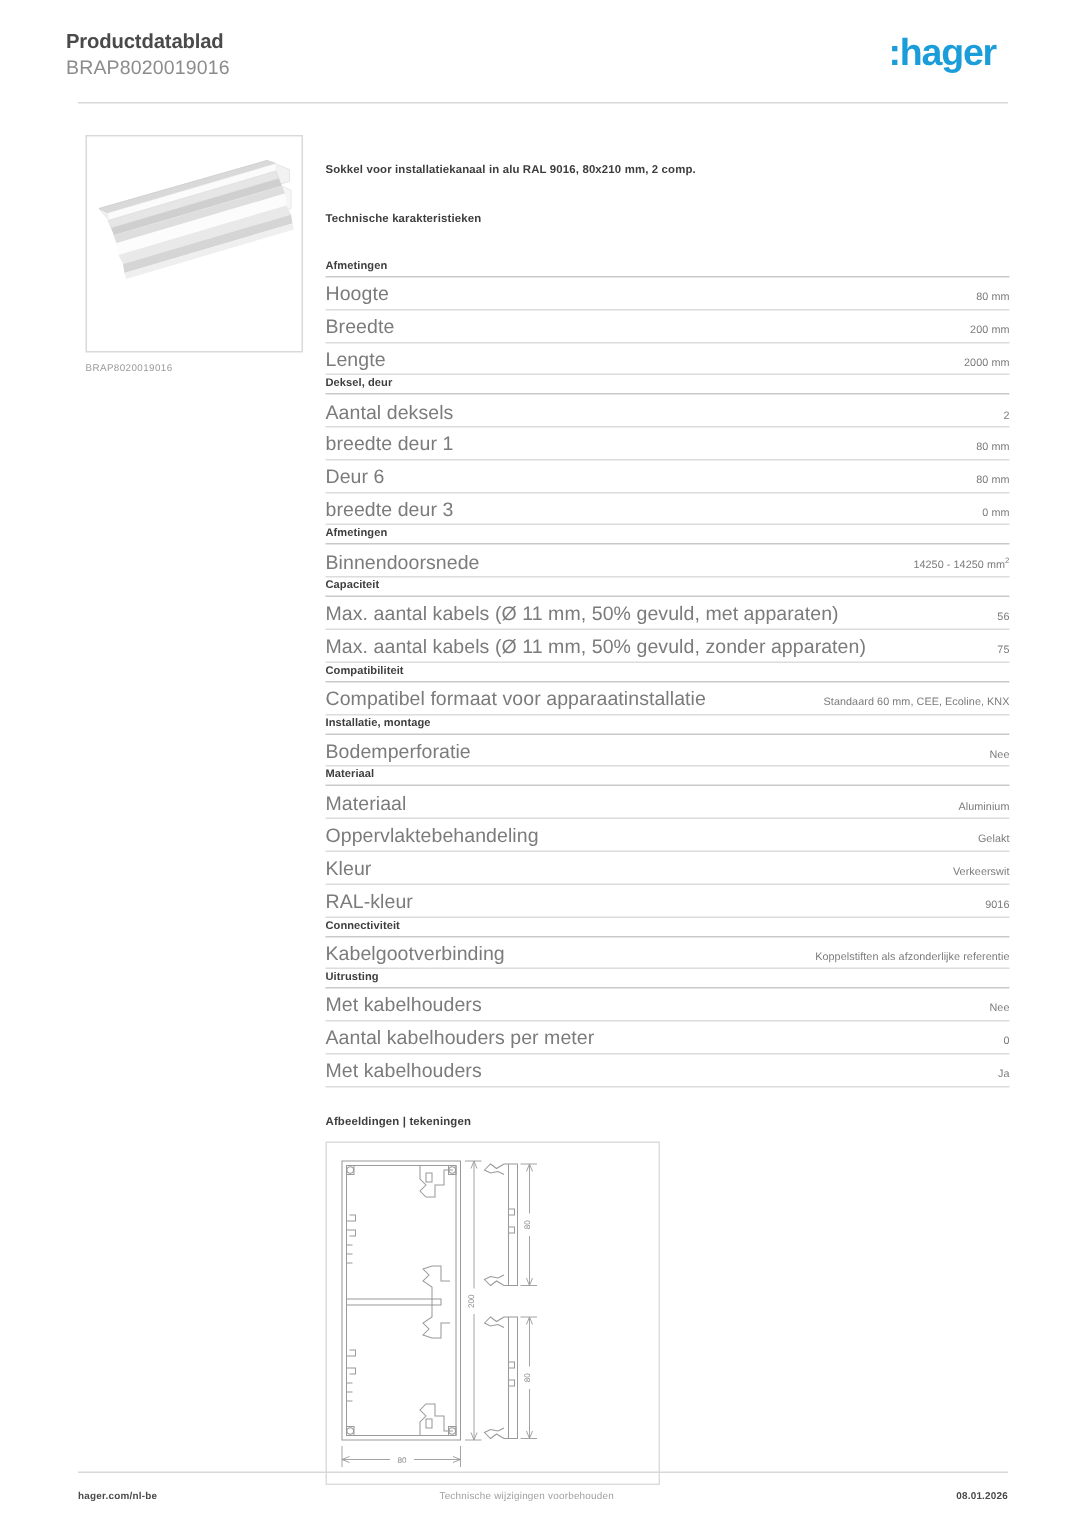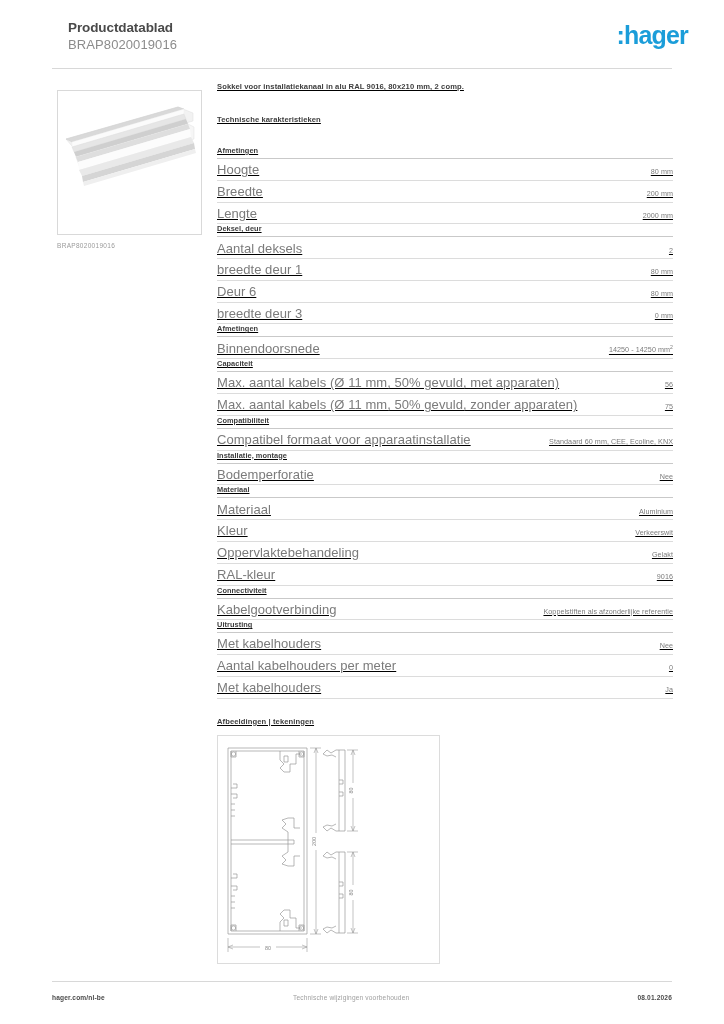--- a/index.html
+++ b/index.html
@@ -16,21 +16,21 @@
     position: relative;
     width: 724px;
     height: 1024px;
     background: #ffffff;
     overflow: hidden;
   }
 
   
   .header {
     position: absolute;
-    left: 68px;
+    left: 44px;
     top: 18px;
     width: 620px;
     height: 46px;
     display: flex;
     align-items: flex-start;
     justify-content: space-between;
   }
   .header-titles { padding-top: 2px; }
   .doc-title {
     font-size: 13.5px;
@@ -84,23 +84,22 @@
     margin-top: 7px;
     font-size: 6.5px;
     color: #9a9a9a;
     letter-spacing: 0.3px;
   }
 
   
   .content {
     position: absolute;
     left: 217px;
-    top: 82px;
+    top: 108px;
     width: 456px;
-    text-decoration: underline;
   }
 
   .product-desc {
     font-size: 7.6px;
     font-weight: bold;
     color: #3d3d3d;
     letter-spacing: 0.1px;
     margin-bottom: 24px;
   }
   .section-title {
@@ -312,26 +311,26 @@
             <div class="spec-value">Nee</div>
           </div>
         </div>
         <div class="spec-group">
           <div class="group-head">Materiaal</div>
           <div class="spec-row">
             <div class="spec-label">Materiaal</div>
             <div class="spec-value">Aluminium</div>
           </div>
           <div class="spec-row">
+            <div class="spec-label">Oppervlaktebehandeling</div>
+            <div class="spec-value">Gelakt</div>
+          </div>
+          <div class="spec-row">
             <div class="spec-label">Kleur</div>
             <div class="spec-value">Verkeerswit</div>
-          </div>
-          <div class="spec-row">
-            <div class="spec-label">Oppervlaktebehandeling</div>
-            <div class="spec-value">Gelakt</div>
           </div>
           <div class="spec-row">
             <div class="spec-label">RAL-kleur</div>
             <div class="spec-value">9016</div>
           </div>
         </div>
         <div class="spec-group">
           <div class="group-head">Connectiviteit</div>
           <div class="spec-row">
             <div class="spec-label">Kabelgootverbinding</div>

